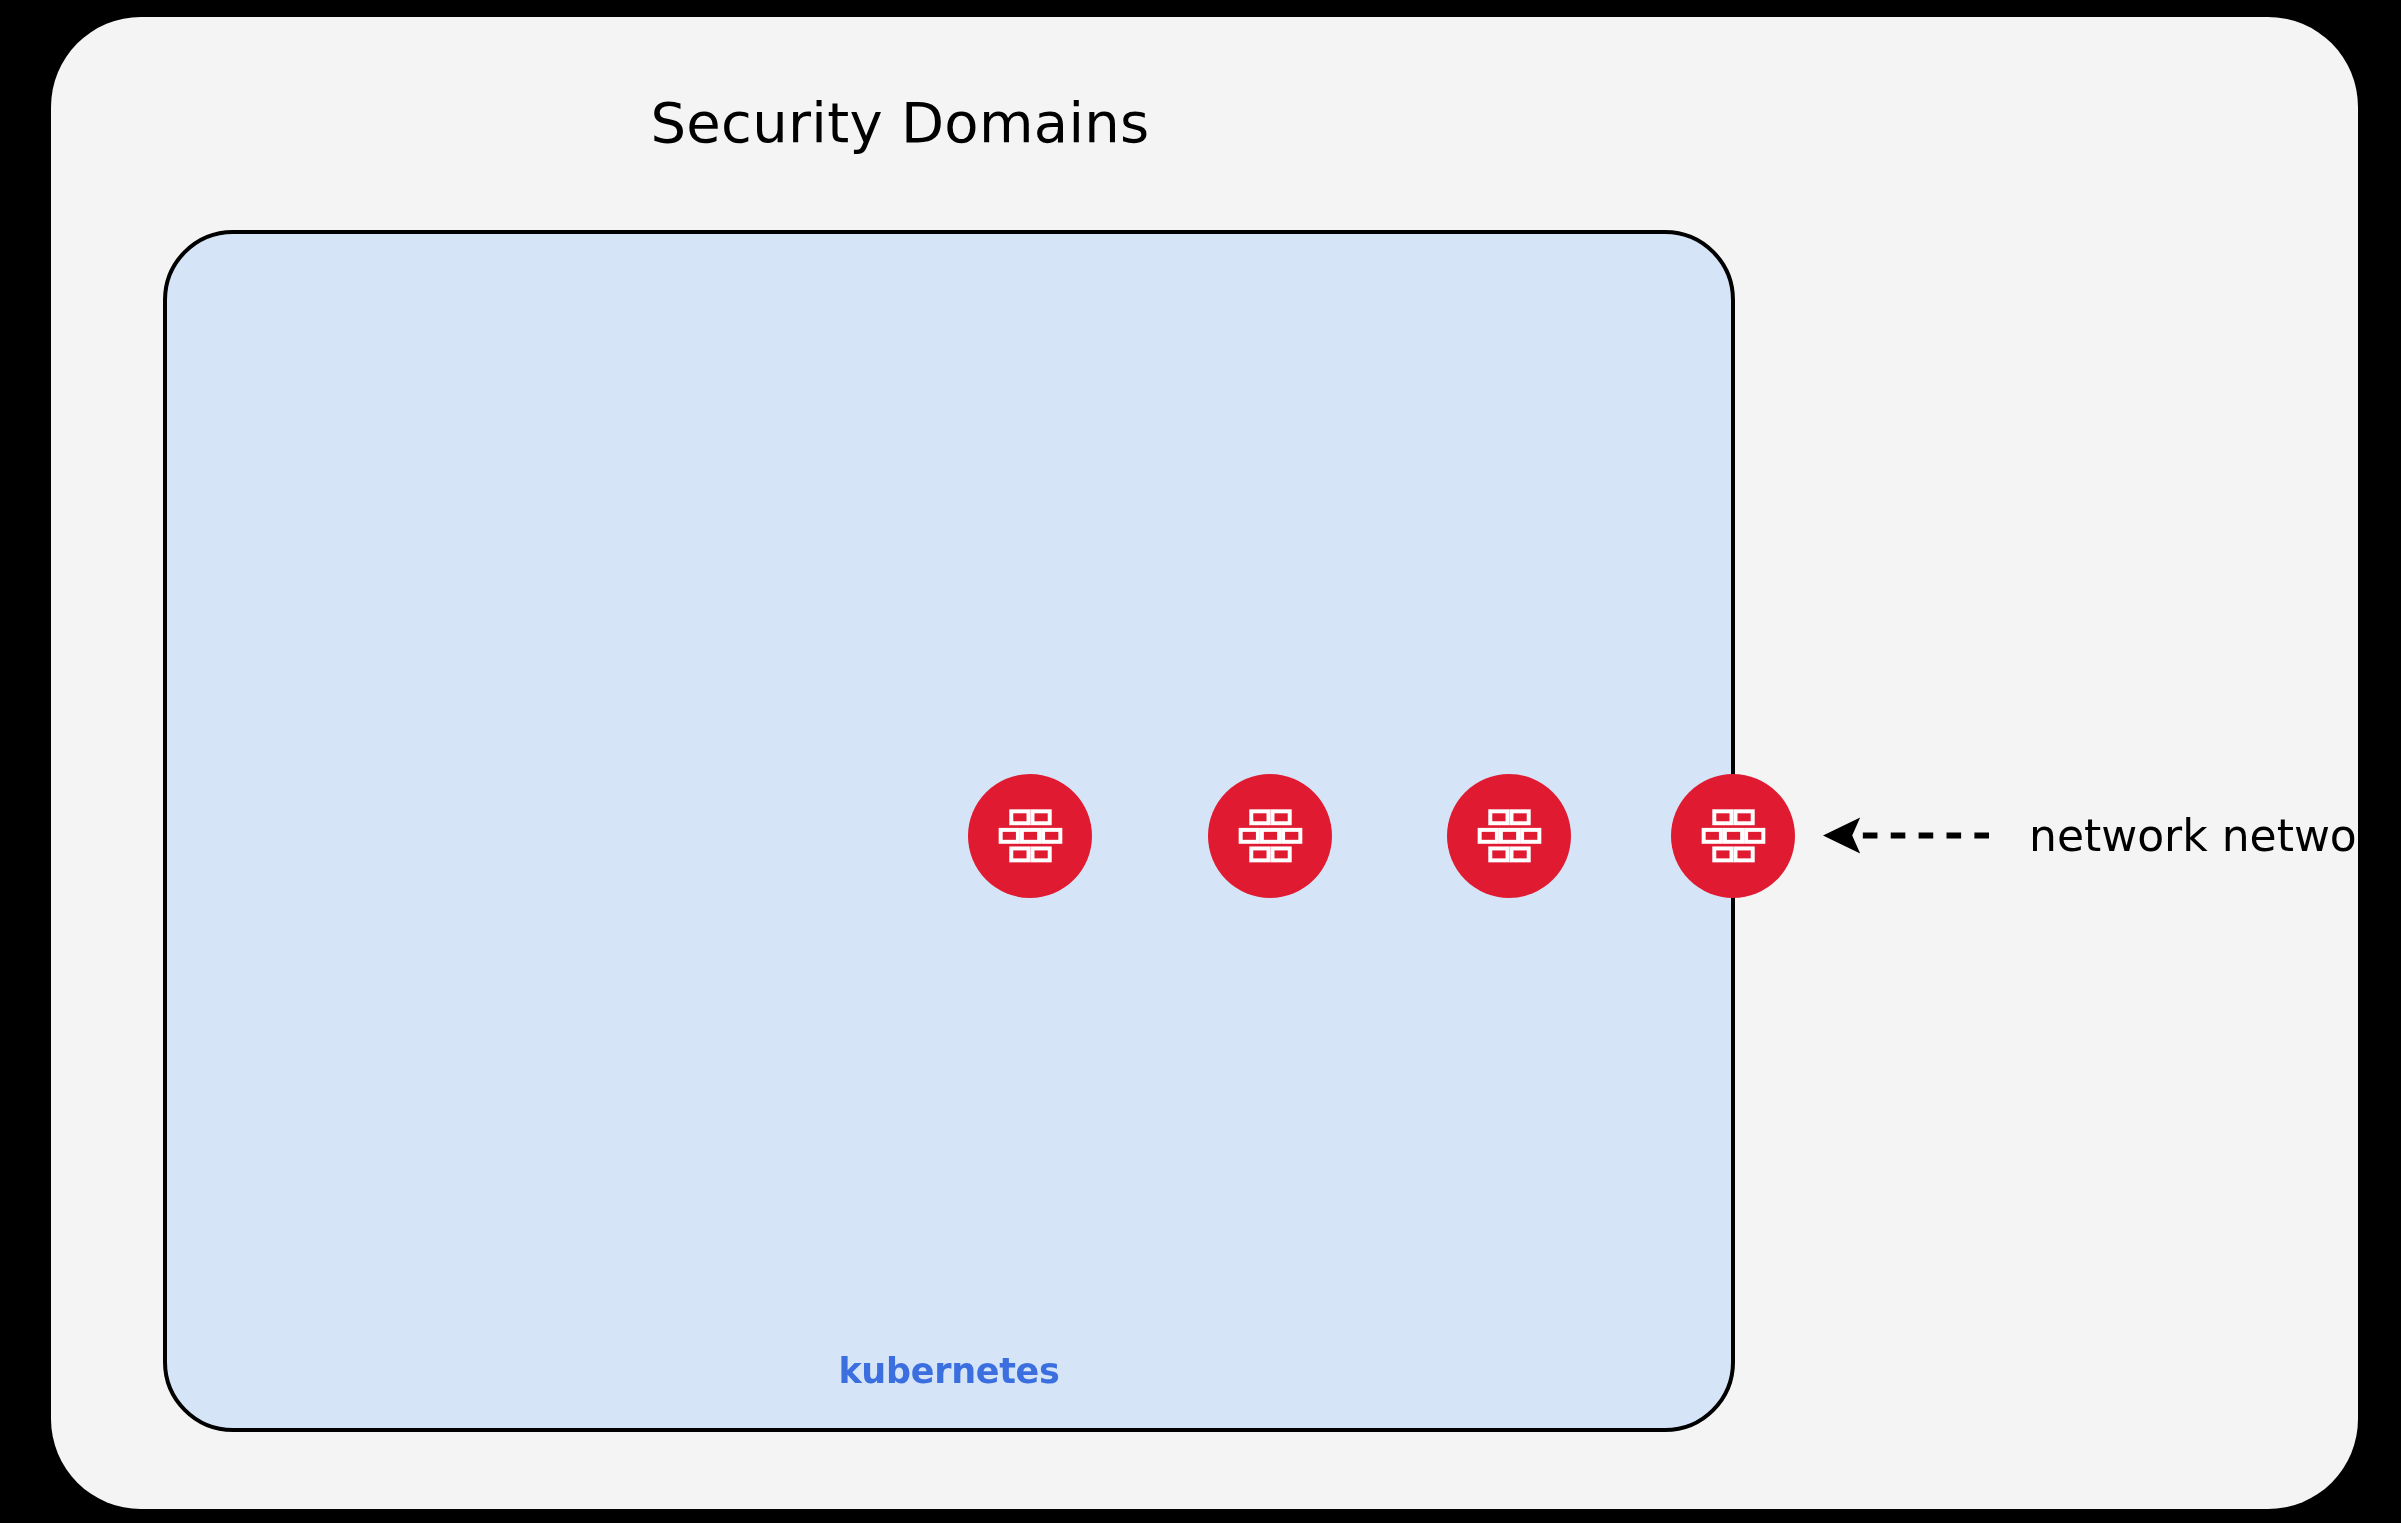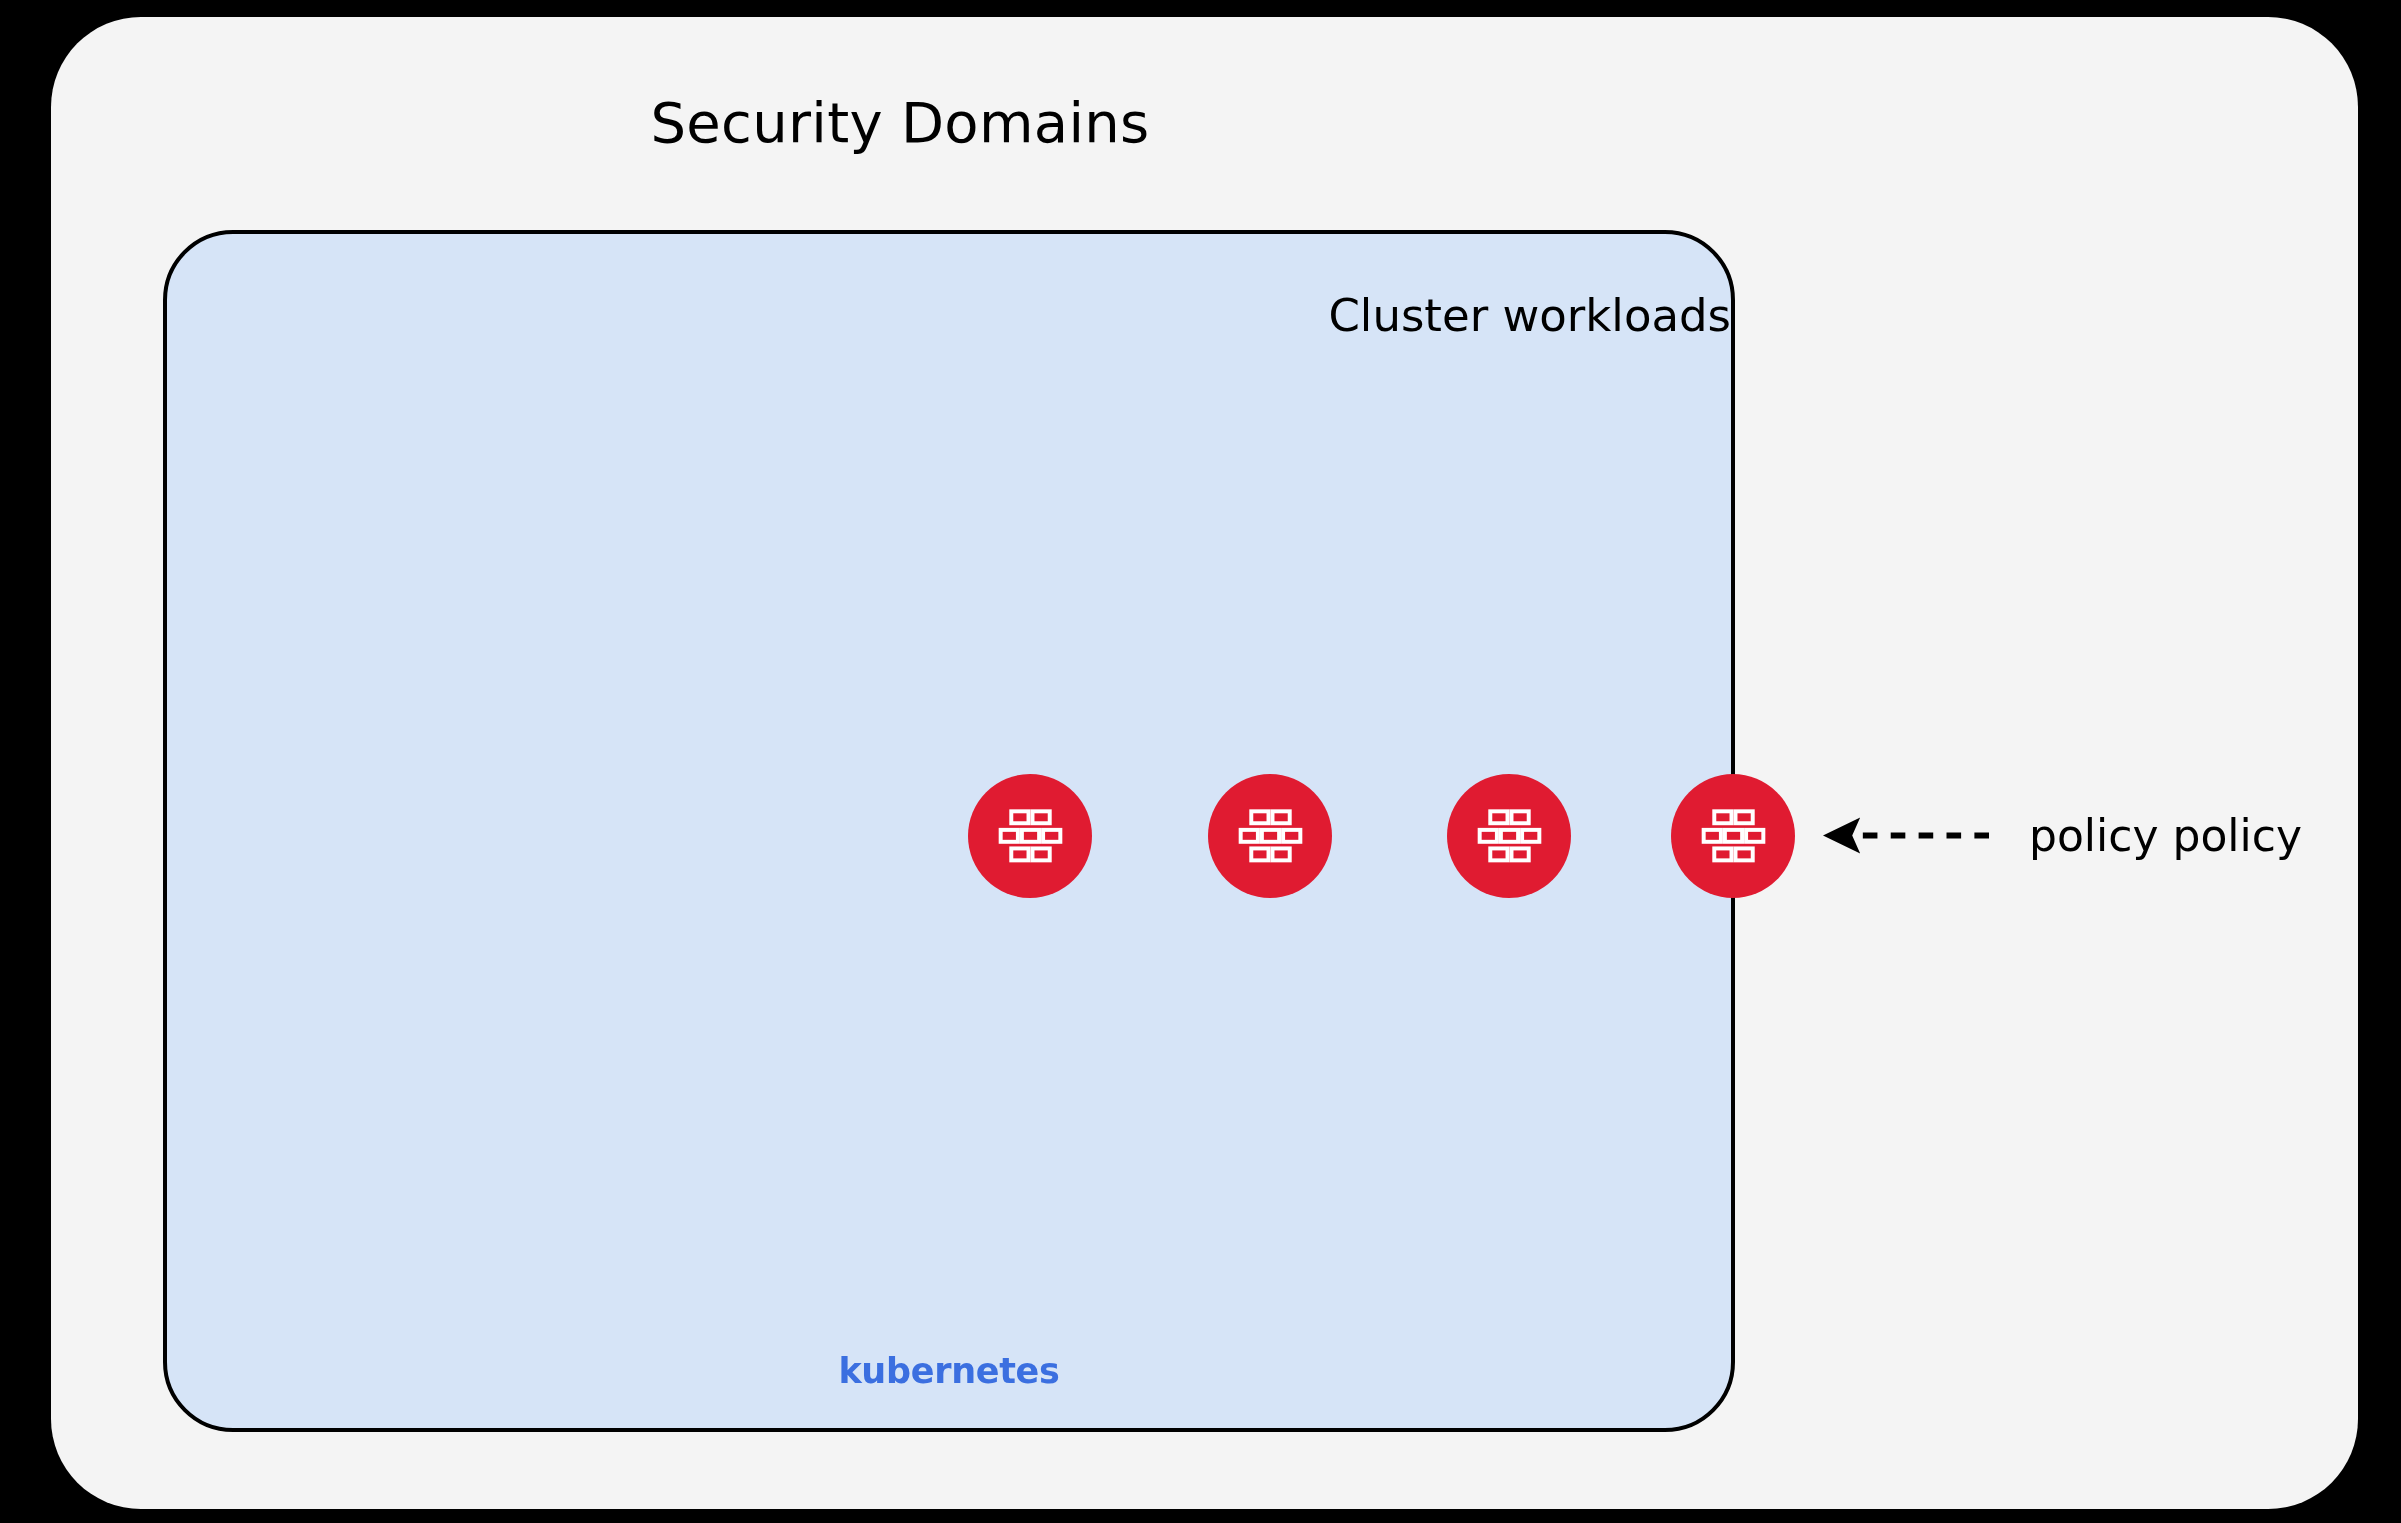--- a/index.html
+++ b/index.html
@@ -150,21 +150,20 @@
   }
 </style>
 </head>
 <body>
 
 <div id="panel">
 
   <div id="title">Security Domains</div>
 
   <div class="box" id="cluster-box">
-    <div class="box-label" id="cluster-label">Cluster workloads</div>
 
 
     <div class="box-label" id="kubernetes-label">kubernetes</div>
   </div>
 
   <div class="fw-icon" style="left:917px; top:757px;">
     <svg viewBox="0 0 104 86" xmlns="http://www.w3.org/2000/svg" aria-hidden="true">
       <g fill="none" stroke="#ffffff" stroke-width="6">
         <rect x="23" y="5" width="26" height="18"></rect>
         <rect x="55" y="5" width="26" height="18"></rect>
@@ -217,17 +216,17 @@
         <rect x="55" y="61" width="26" height="18"></rect>
       </g>
     </svg>
   </div>
 
   <div id="annotation">
     <svg id="arrow-svg" viewBox="0 0 256 70" xmlns="http://www.w3.org/2000/svg">
       <line x1="256" y1="35" x2="66" y2="35" stroke="#000000" stroke-width="9" stroke-dasharray="22 20"></line>
       <polygon points="6,35 62,8 50,35 62,62" fill="#000000"></polygon>
     </svg>
-    <div id="annotation-label">policy policy</div>
+    <div id="annotation-label">network network</div>
   </div>
 
 </div>
 
 
 </body></html>

